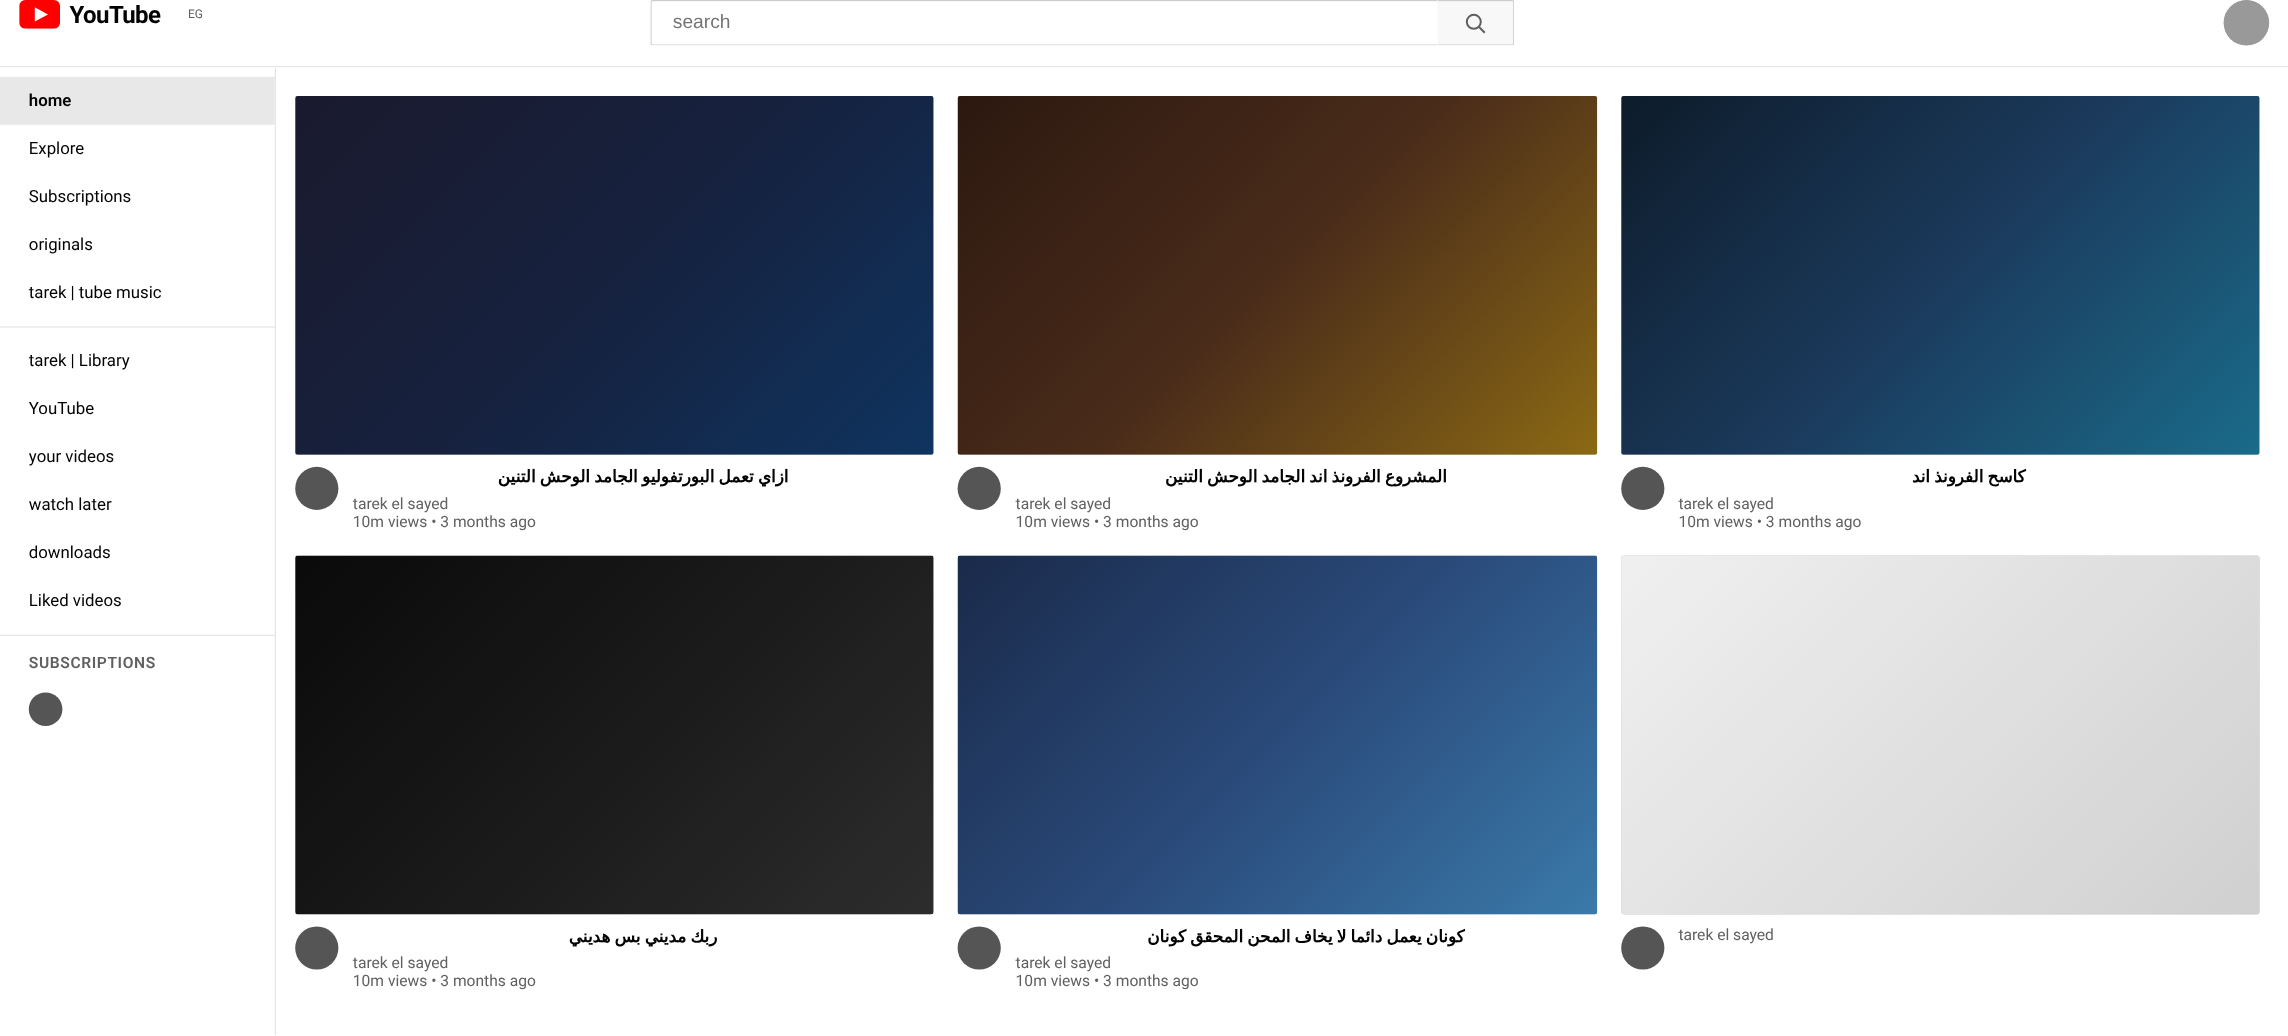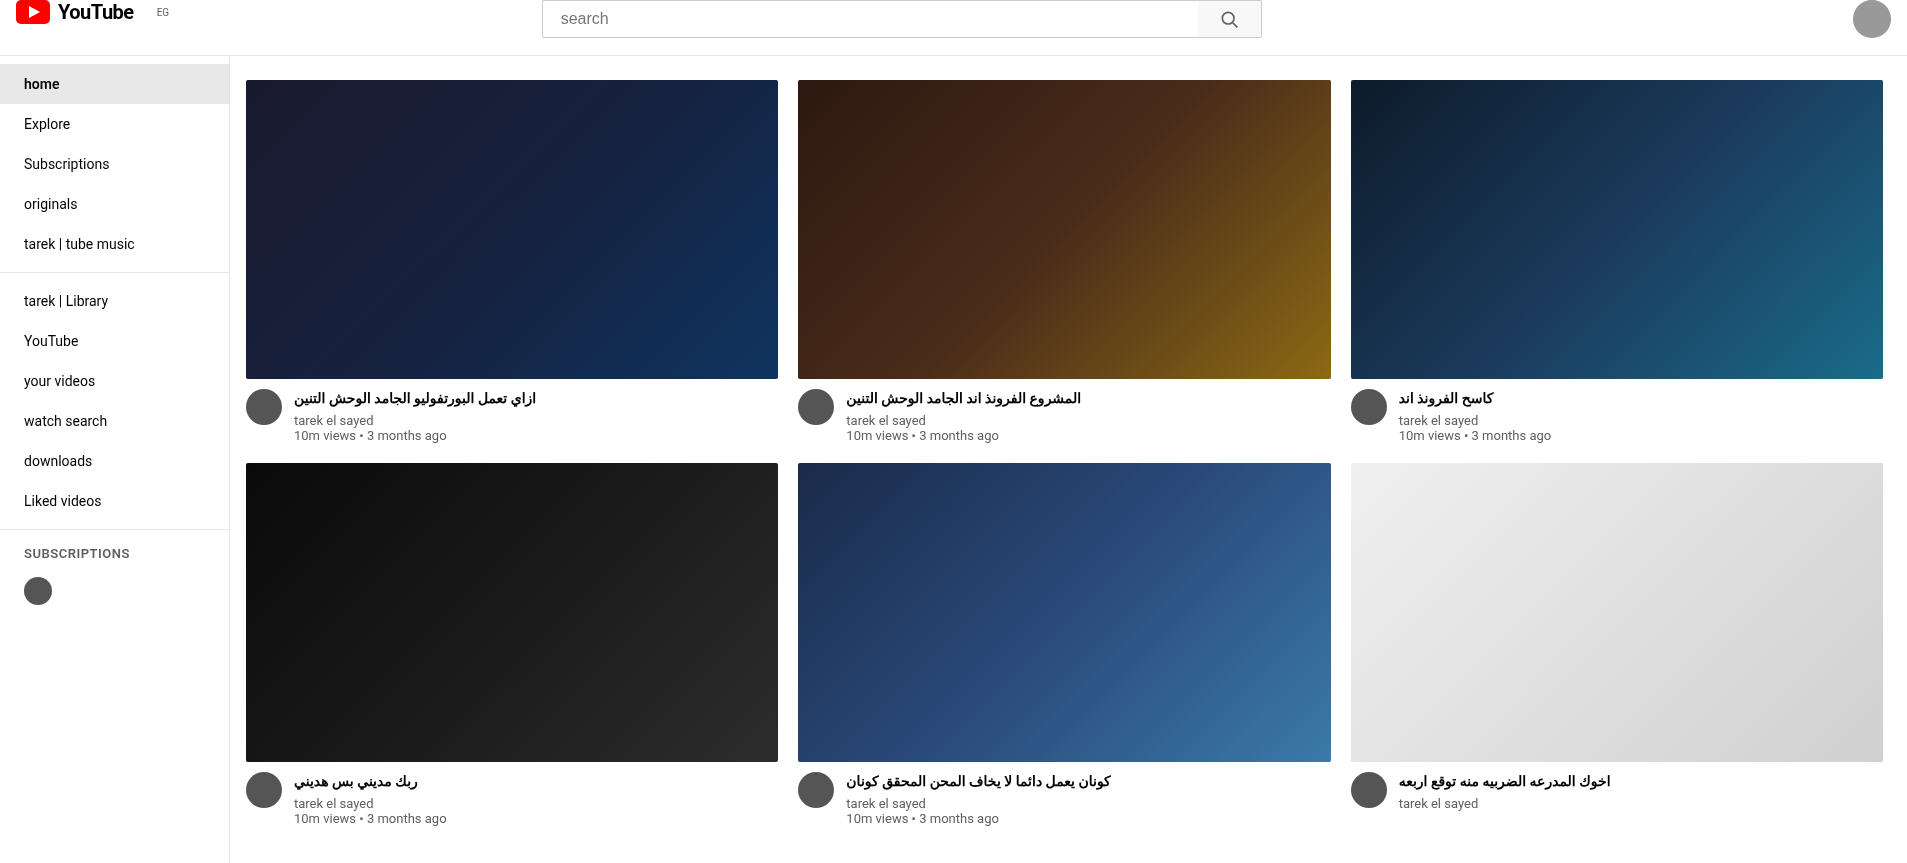--- a/index.html
+++ b/index.html
@@ -47,21 +47,21 @@
 
     
     .main { flex: 1; overflow-y: auto; padding: 24px 24px 24px 16px; }
     .video-grid { display: grid; grid-template-columns: repeat(3, 1fr); gap: 20px; }
     .video-card { cursor: pointer; }
     .video-thumbnail { width: 100%; aspect-ratio: 16/9; object-fit: cover; background: #ccc; border-radius: 2px; overflow: hidden; position: relative; }
     .video-thumb-img { width: 100%; height: 100%; background: #888; display: flex; align-items: center; justify-content: center; overflow: hidden; }
     .video-info { display: flex; gap: 12px; margin-top: 10px; align-items: flex-start; }
     .channel-avatar { width: 36px; height: 36px; border-radius: 50%; background: #555; flex-shrink: 0; }
     .video-meta { flex: 1; }
-    .video-title { font-size: 14px; font-weight: 600; color: #030303; line-height: 1.4; margin-bottom: 4px; direction: rtl; text-align: left; }
+    .video-title { font-size: 14px; font-weight: 600; color: #030303; line-height: 1.4; margin-bottom: 4px; direction: rtl; text-align: center; }
     .video-channel { font-size: 13px; color: #606060; }
     .video-stats { font-size: 13px; color: #606060; }
 
     
     .sidebar::-webkit-scrollbar { width: 6px; }
     .sidebar::-webkit-scrollbar-thumb { background: #ccc; border-radius: 3px; }
     .main::-webkit-scrollbar { width: 8px; }
     .main::-webkit-scrollbar-thumb { background: #ccc; border-radius: 4px; }
 
     
@@ -122,21 +122,21 @@
     <div class="sidebar-item">
       <span>tarek | Library</span>
     </div>
     <div class="sidebar-item">
       <span>YouTube</span>
     </div>
     <div class="sidebar-item">
       <span>your videos</span>
     </div>
     <div class="sidebar-item">
-      <span>watch search</span>
+      <span>watch later</span>
     </div>
     <div class="sidebar-item">
       <span>downloads</span>
     </div>
     <div class="sidebar-item">
       <span>Liked videos</span>
     </div>
 
     <hr class="sidebar-divider">
 
@@ -213,20 +213,19 @@
         </div>
       </div>
     </div>
         <div class="video-card">
       <div class="video-thumbnail">
         <div class="video-thumb-img thumb-6"></div>
       </div>
       <div class="video-info">
         <div class="channel-avatar"></div>
         <div class="video-meta">
-          <div class="video-title">اخوك المدرعه الضربيه منه توقع اربعه</div>
           <div class="video-channel">tarek el sayed</div>
         </div>
       </div>
     </div>
       </div>
   </main>
 </div>
 
 </body></html>

